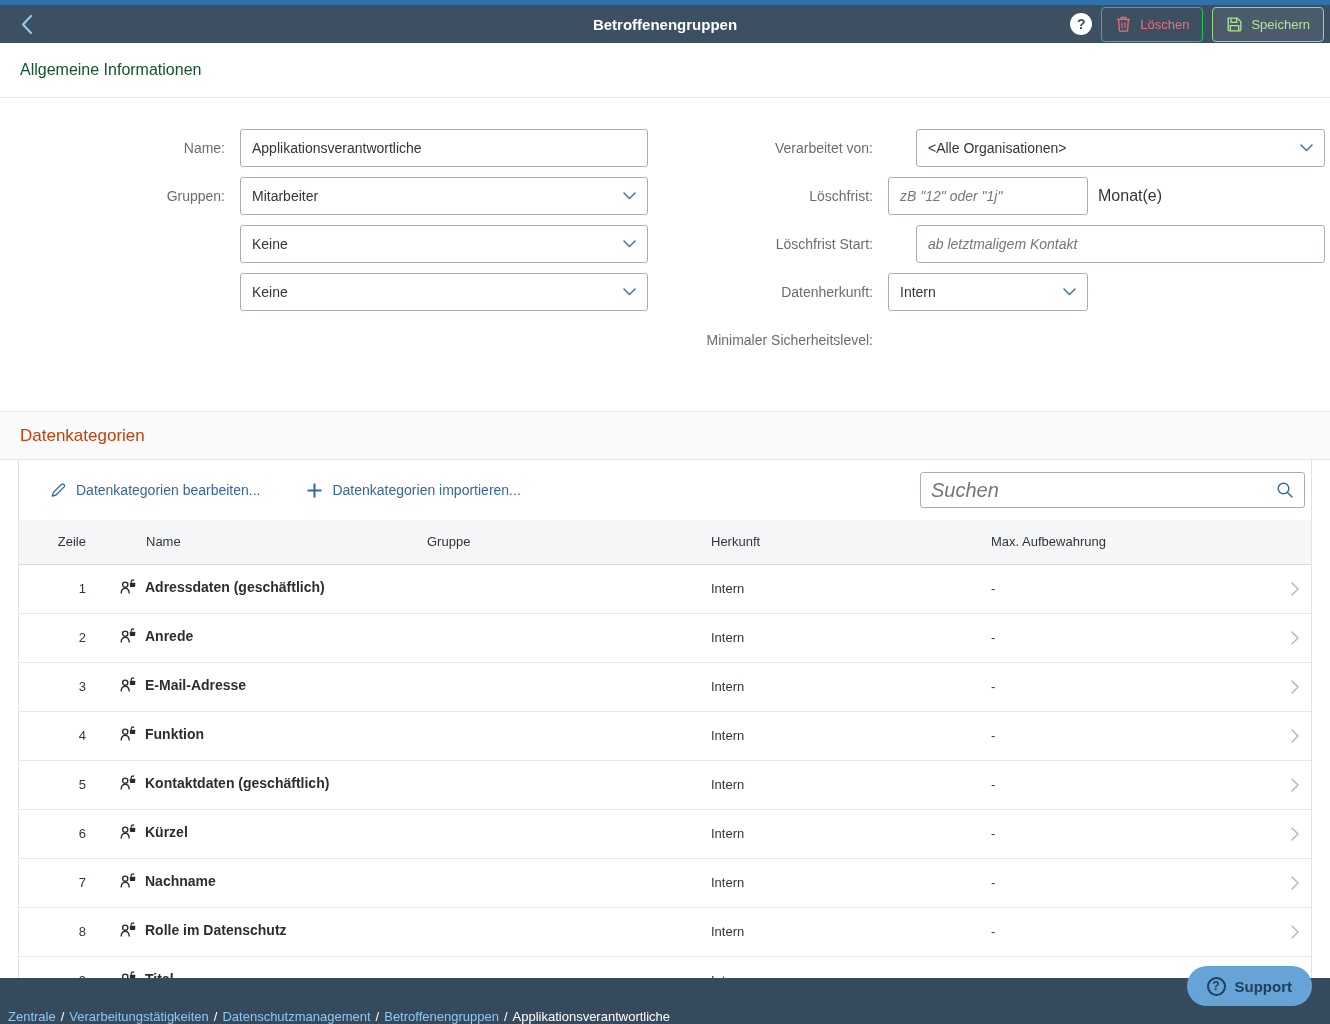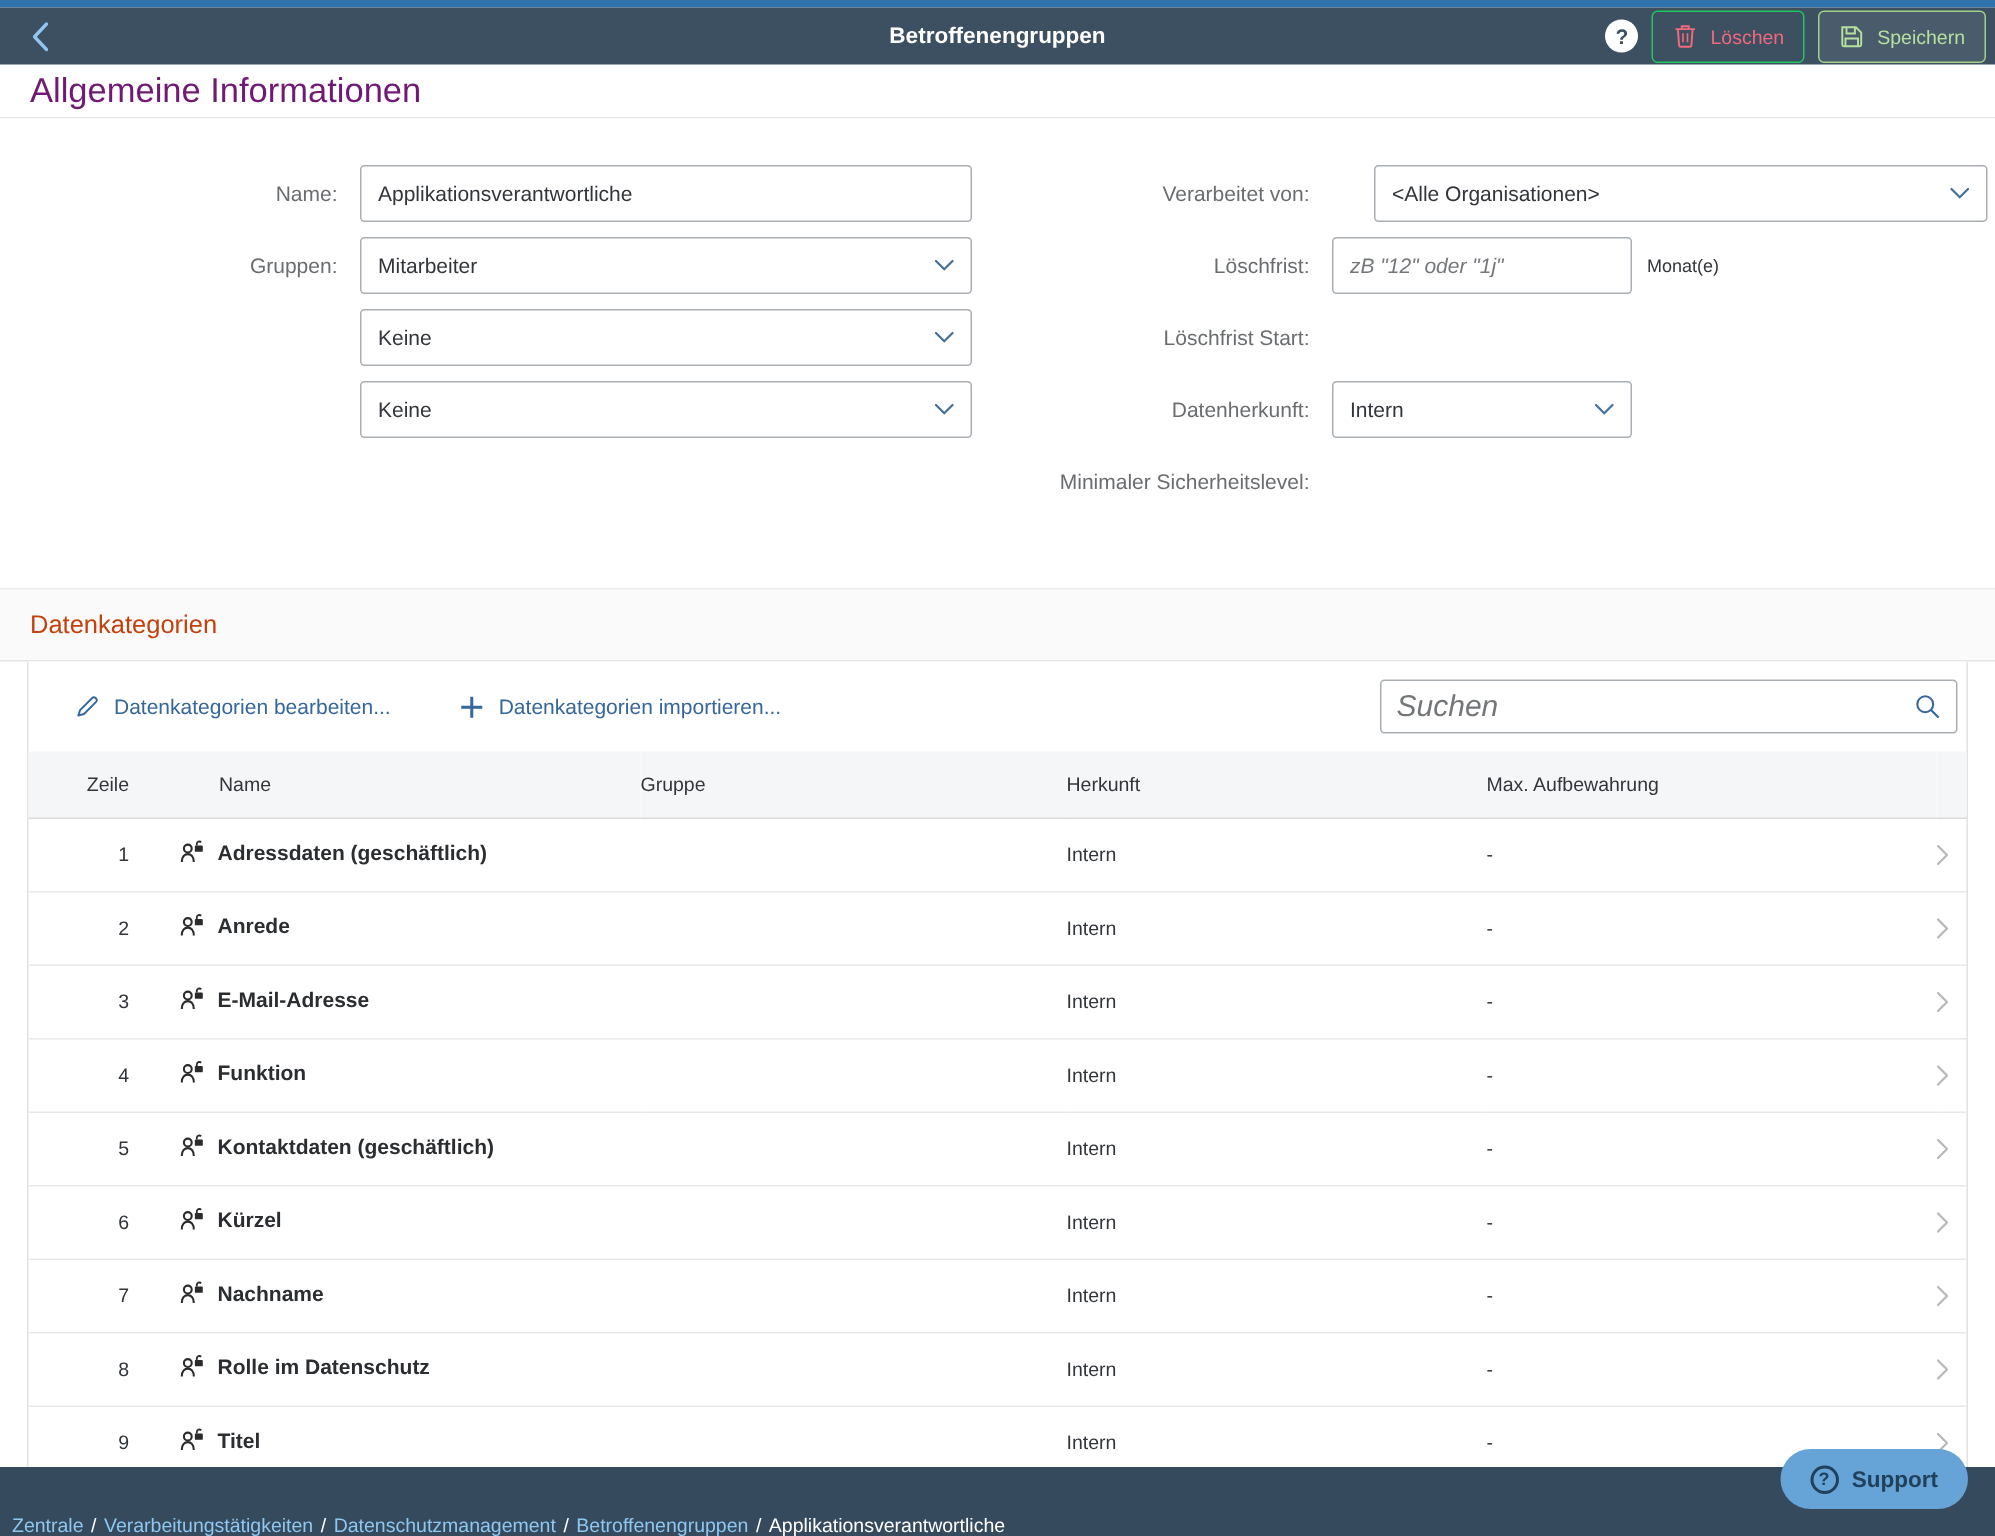--- a/index.html
+++ b/index.html
@@ -31,22 +31,22 @@
   }
   .bar-btn {
     height: 35px; padding: 0 13px; border-radius: 4px; font-size: 13px;
     display: flex; align-items: center; gap: 8px; cursor: pointer; background: transparent;
   }
   .btn-delete { border: 1px solid #22c55e; color: #f2697c; }
   .btn-save   { border: 1px solid #9fd187; color: #b5e19d; background: rgba(255,255,255,0.07); }
 
   
   .section-head {
-    height: 36px; display: flex; align-items: center; padding-left: 20px;
-    font-size: 23px; color: #701a75; border-bottom: 1px solid #e5e5e5; background: #fff;
+    height: 55px; display: flex; align-items: center; padding-left: 20px;
+    font-size: 16px; color: #14532d; border-bottom: 1px solid #e5e5e5; background: #fff;
   }
   .section-band {
     height: 49px; display: flex; align-items: center; padding-left: 20px;
     font-size: 17px; color: #c2410c; background: #fafafa;
     border-top: 1px solid #ececec; border-bottom: 1px solid #e4e4e4;
   }
 
   
   .form-area { display: flex; padding-top: 31px; padding-bottom: 42px; background: #fff; }
   .fcol { display: flex; flex-direction: column; }
@@ -59,21 +59,21 @@
   .fctrl { margin-left: 15px; display: flex; align-items: center; }
   .ibox {
     height: 38px; border: 1px solid #a9aeb3; border-radius: 3px; background: #fff;
     font-size: 14px; color: #32363a; padding: 0 11px;
     display: flex; align-items: center; font-family: inherit;
   }
   input.ibox { outline: none; }
   input.ibox::placeholder { font-style: italic; color: #74777a; }
   .selectbox { justify-content: space-between; cursor: pointer; }
   .w408 { width: 408px; } .w409 { width: 409px; margin-left: 28px; } .w200 { width: 200px; }
-  .suffix { margin-left: 10px; font-size: 12px; color: #32363a; }
+  .suffix { margin-left: 10px; font-size: 16px; color: #32363a; }
   .chev-down { flex: none; margin-left: 8px; display: flex; }
 
   
   .card {
     margin: 0 18px; border: 1px solid #e2e2e2; border-top: none; background: #fff;
   }
   .tbl-toolbar { height: 60px; display: flex; align-items: center; padding: 0 4px 0 30px; }
   .toolbar-btn {
     display: flex; align-items: center; gap: 9px; color: #35679a;
     font-size: 14px; cursor: pointer; background: none; border: none; font-family: inherit;
@@ -238,20 +238,23 @@
     </div>
     <div class="frow">
       <span class="flabel">Löschfrist:</span>
       <span class="fctrl">
         <input class="ibox w200" placeholder="zB &quot;12&quot; oder &quot;1j&quot;" style="">
         <span class="suffix">Monat(e)</span>
       </span>
     </div>
     <div class="frow">
       <span class="flabel">Löschfrist Start:</span>
+      <span class="fctrl">
+        <input class="ibox w409" placeholder="ab letztmaligem Kontakt" style="">
+      </span>
     </div>
     <div class="frow">
       <span class="flabel">Datenherkunft:</span>
       <span class="fctrl">
         <span class="ibox selectbox w200">
           <span>Intern</span>
           <span class="chev-down">
             <svg width="13" height="8" viewBox="0 0 13 8">
                 <path d="M1 1 L6.5 6.5 L12 1" fill="none" stroke="#44719e" stroke-width="1.5" stroke-linecap="round"></path>
               </svg>

